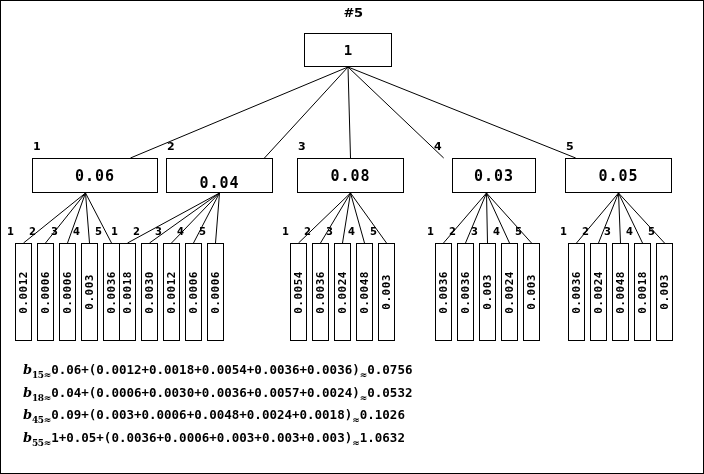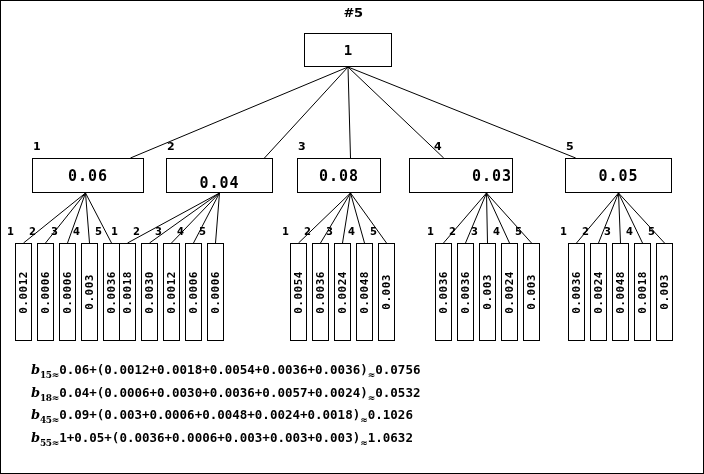--- a/index.html
+++ b/index.html
@@ -75,21 +75,21 @@
     font-size: 10px;
     color: #000;
     line-height: 1;
   }
   .idx-label.mid {
     font-size: 11px;
   }
   
   #formulas {
     position: absolute;
-    left: 30px;
+    left: 22px;
     top: 360px;
     width: 660px;
   }
   .formula-line {
     font-family: "DejaVu Sans Mono", monospace;
     font-size: 12.5px;
     font-weight: bold;
     color: #000;
     line-height: 17px;
     white-space: nowrap;
@@ -152,33 +152,33 @@
       <line x1="617.5" y1="192" x2="597.5" y2="242" stroke="#000000" stroke-width="1"></line>
       <line x1="617.5" y1="192" x2="619.5" y2="242" stroke="#000000" stroke-width="1"></line>
       <line x1="617.5" y1="192" x2="641.5" y2="242" stroke="#000000" stroke-width="1"></line>
       <line x1="617.5" y1="192" x2="663.5" y2="242" stroke="#000000" stroke-width="1"></line>
     </svg>
 
   <div id="nodes">
       <div class="node root-node" style="left: 303px; top: 32px; width: 88px; height: 34px;">
         <span>1</span>
       </div>
-      <div class="node mid-node" style="left: 31px; top: 157px; width: 112px; height: 35px;">
+      <div class="node mid-node" style="left: 31px; top: 157px; width: 126px; height: 35px;">
         <span>0.06</span>
       </div>
       <div class="idx-label mid" style="left: 32px; top: 140px;">1</div>
       <div class="node mid-node" style="left: 165px; top: 157px; width: 107px; height: 35px; align-items: flex-end;">
         <span>0.04</span>
       </div>
       <div class="idx-label mid" style="left: 166px; top: 140px;">2</div>
-      <div class="node mid-node" style="left: 296px; top: 157px; width: 84px; height: 35px;">
+      <div class="node mid-node" style="left: 296px; top: 157px; width: 107px; height: 35px;">
         <span>0.08</span>
       </div>
       <div class="idx-label mid" style="left: 297px; top: 140px;">3</div>
-      <div class="node mid-node" style="left: 408px; top: 157px; width: 104px; height: 35px; justify-content: flex-end;">
+      <div class="node mid-node" style="left: 451px; top: 157px; width: 84px; height: 35px;">
         <span>0.03</span>
       </div>
       <div class="idx-label mid" style="left: 433px; top: 140px;">4</div>
       <div class="node mid-node" style="left: 564px; top: 157px; width: 107px; height: 35px;">
         <span>0.05</span>
       </div>
       <div class="idx-label mid" style="left: 565px; top: 140px;">5</div>
       <div class="node leaf-node" style="left: 14px; top: 242px; width: 17px; height: 98px;">
         <span class="leaf-text">0.0012</span>
       </div>

